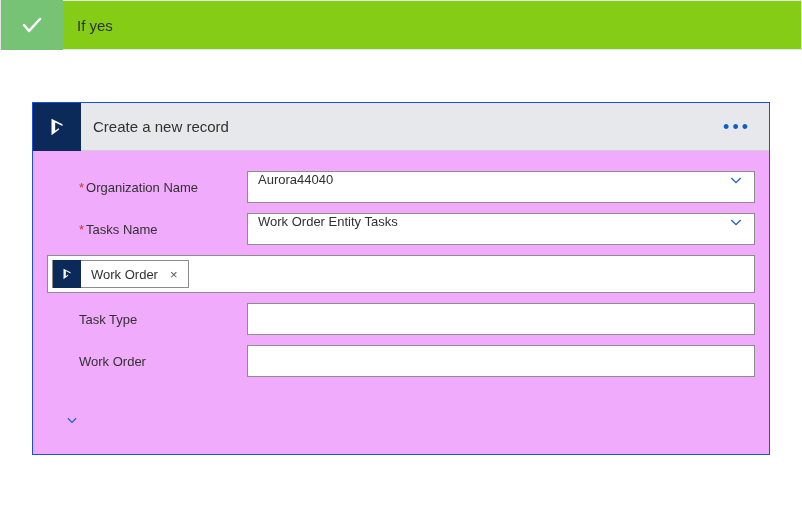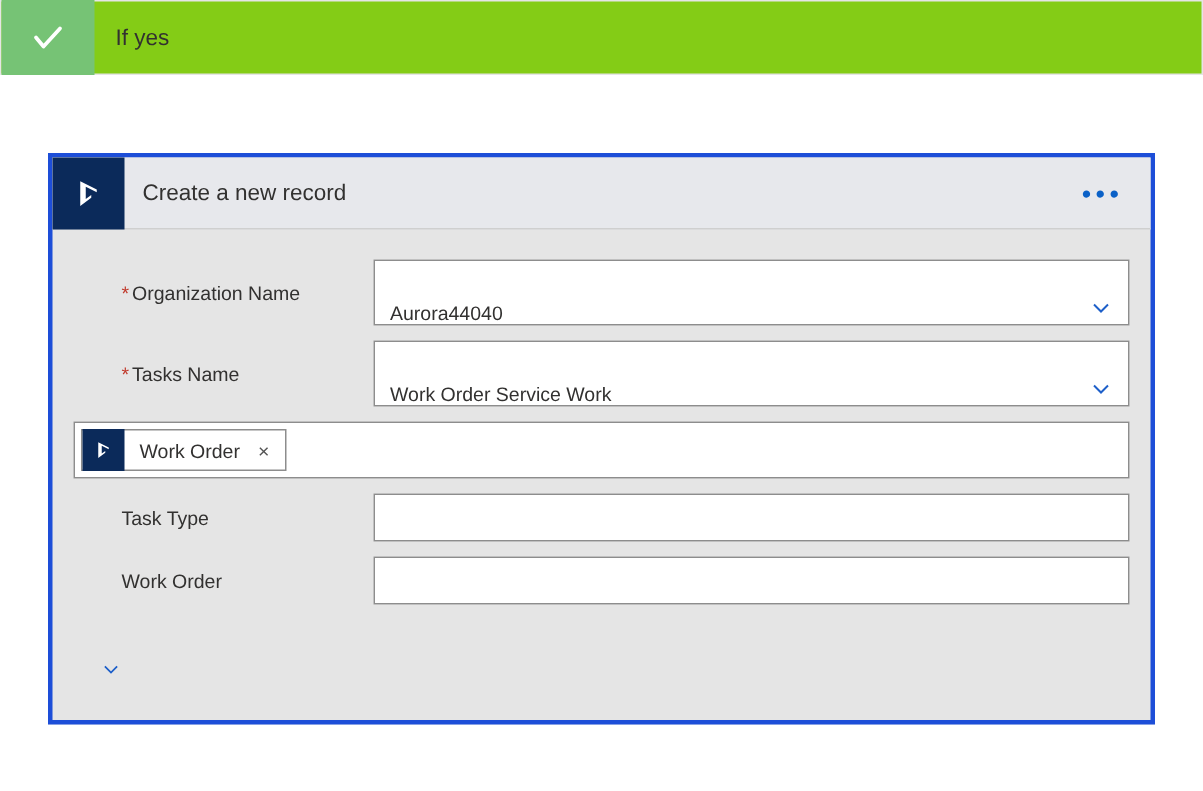--- a/index.html
+++ b/index.html
@@ -27,23 +27,23 @@
       align-items: center;
       justify-content: center;
     }
     .condition-icon-box svg { width: 24px; height: 24px; }
     .condition-title {
       padding-left: 14px;
       font-size: 15px;
       color: #323130;
     }
     .action-card {
-      border: 3px solid #1d4ed8;
+      border: 1px solid #1d4ed8;
       margin: 52px 32px 0 32px;
-      background: #e5e5e5;
+      background: #f0abfc;
     }
     .action-header {
       display: flex;
       align-items: center;
       height: 48px;
       background: #e7e8ec;
       border-bottom: 1px solid #cfcfcf;
       position: relative;
     }
     .action-icon-box {
@@ -88,23 +88,23 @@
     .field-label .req {
       color: #c0392b;
       margin-right: 2px;
     }
     .field-control {
       flex: 1;
       position: relative;
     }
     .fc-box {
       border: 1px solid #8d8d8d;
-      height: 44px;
-      display: flex;
-      align-items: flex-end;
+      height: 32px;
+      display: flex;
+      align-items: flex-start;
       padding: 0 10px;
       font-size: 13px;
       color: #323130;
       cursor: pointer;
       background: #fff;
     }
     .fc-plain {
       border: 1px solid #8d8d8d;
       height: 32px;
       display: flex;
@@ -208,21 +208,21 @@
         </div>
       </div>
     </div>
 
     <div class="field-row">
       <div class="field-label">
         <span class="req">*</span><span>Tasks Name</span>
       </div>
       <div class="field-control">
         <div class="fc-box">
-          <span class="fc-text">Work Order Service Work</span>
+          <span class="fc-text">Work Order Entity Tasks</span>
           <span class="chev-wrap">
             <svg width="16" height="16" viewBox="0 0 24 24" fill="none" stroke="currentColor" stroke-width="2">
                 <polyline points="5,9 12,16 19,9"></polyline>
               </svg>
           </span>
         </div>
       </div>
     </div>
 
 

